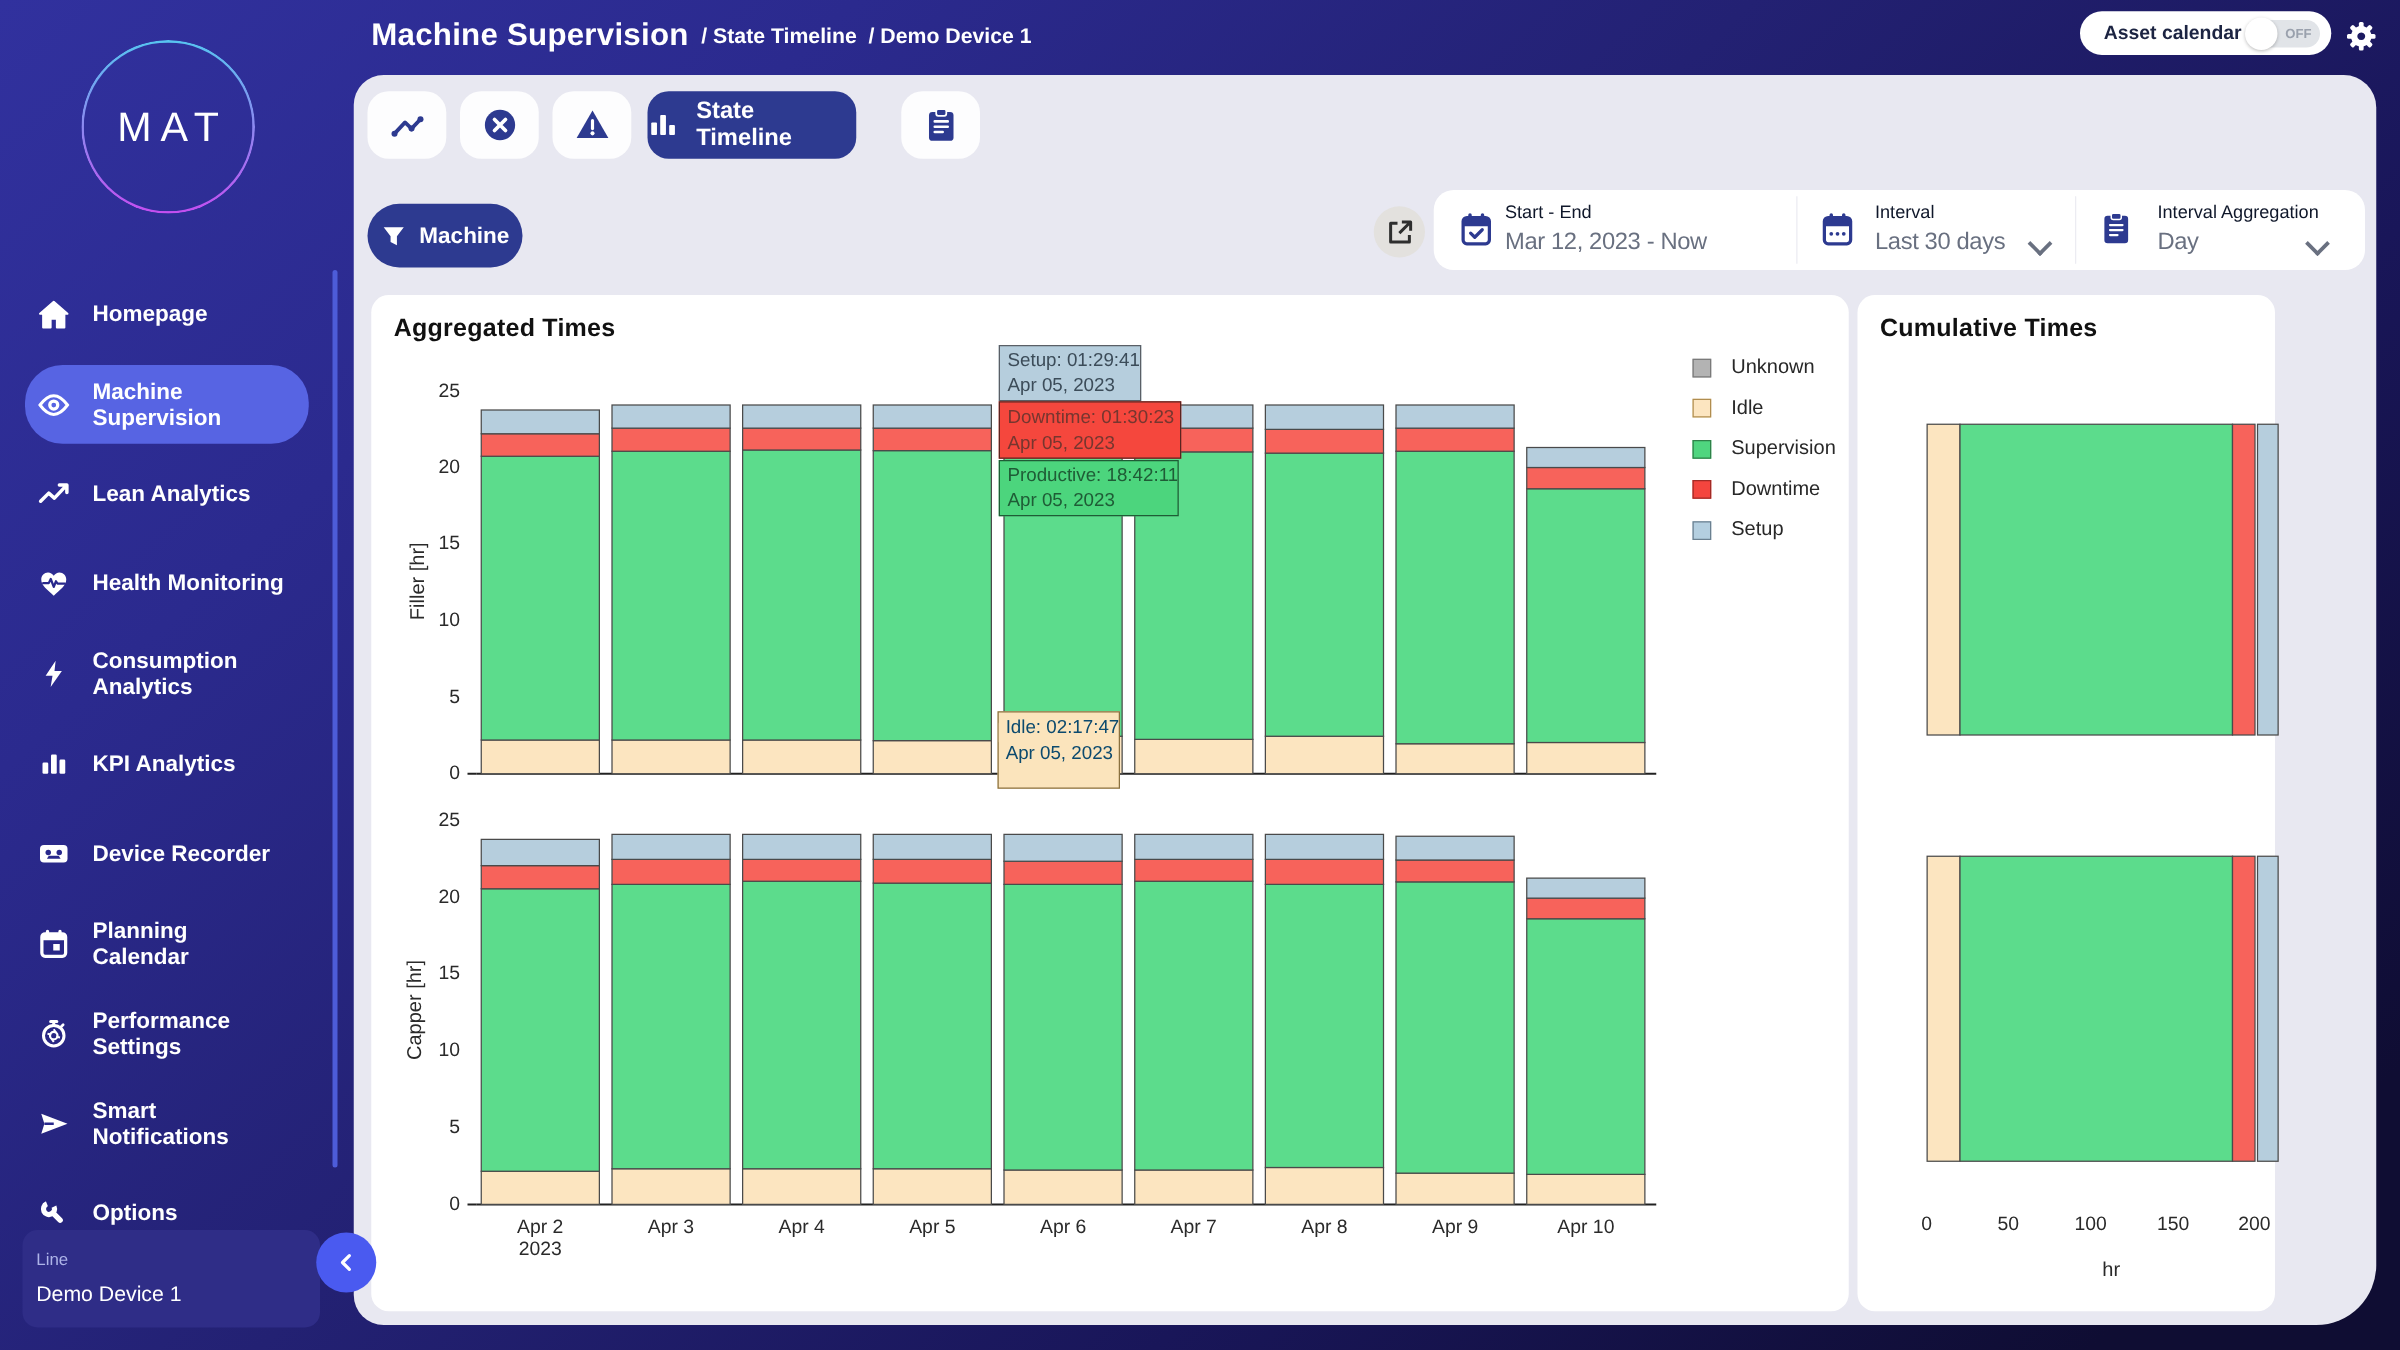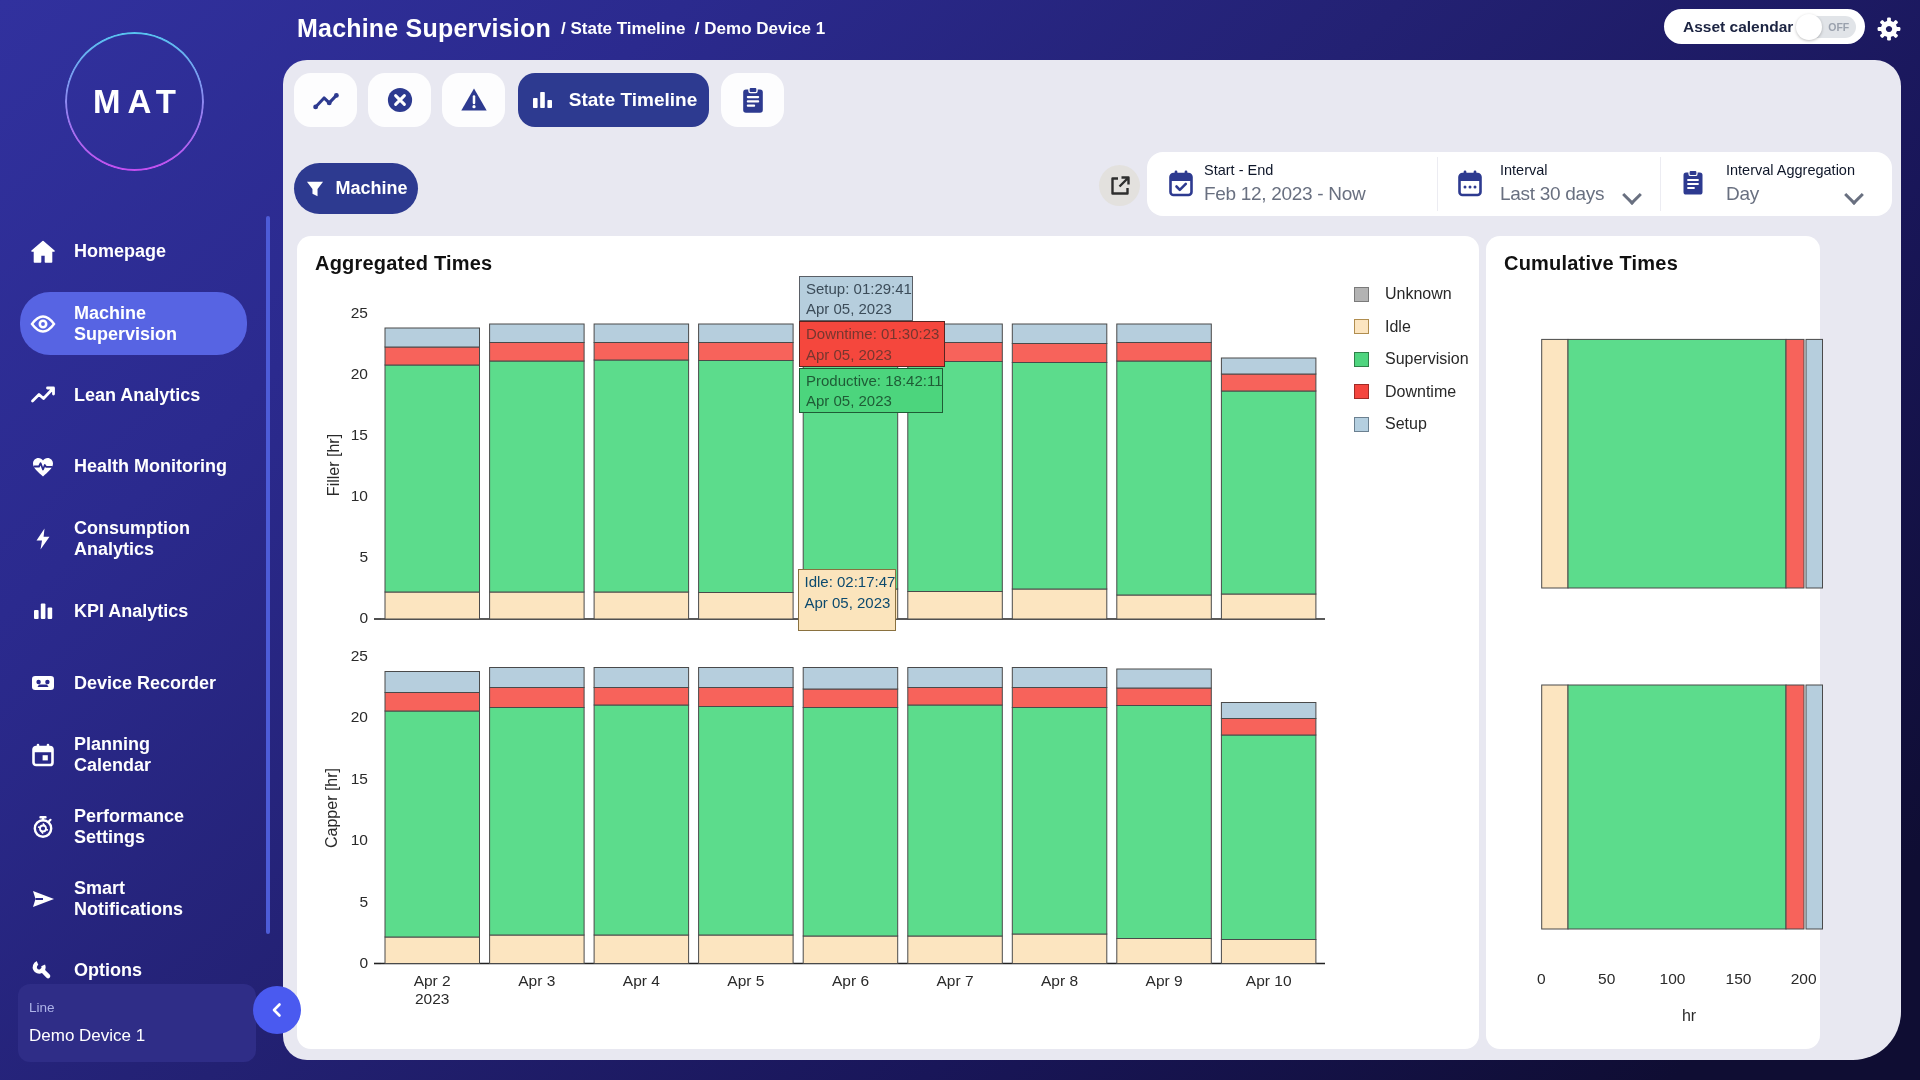--- a/index.html
+++ b/index.html
@@ -12,42 +12,42 @@
   .abs { position:absolute; }
   
   #logo-ring {
     left:65px; top:32px; width:139px; height:139px; border-radius:50%;
     background: linear-gradient(180deg,#57c4f0,#c44ef0) border-box;
     -webkit-mask: linear-gradient(#fff 0 0) padding-box, linear-gradient(#fff 0 0);
     -webkit-mask-composite: xor; mask-composite: exclude;
     border:2px solid transparent;
   }
   #logo-txt { left:65px; top:32px; width:139px; height:139px; display:flex; align-items:center; justify-content:center;
-    color:#fff; font-size:33px; letter-spacing:7px; text-indent:7px; font-weight:700; }
+    color:#fff; font-size:33px; letter-spacing:7px; text-indent:7px; font-weight:400; }
   .nav-item { position:absolute; left:20px; width:240px; display:flex; align-items:center; color:#fff; }
   .nav-ico { width:26px; height:26px; margin-left:10px; flex:0 0 26px; }
   .nav-lab { margin-left:18px; font-weight:700; font-size:18px; line-height:21px; }
   #nav-hl { left:20px; top:292px; width:227px; height:63px; background:#5764e3; border-radius:30px; }
   #scrollbar { left:266px; top:216px; width:4px; height:718px; background:#4d5cd8; border-radius:2px; }
   #devbox { left:18px; top:984px; width:238px; height:78px; background:#2f2d87; border-radius:12px; }
   #devbox .l1 { position:absolute; left:11px; top:16px; font-size:13.5px; color:#aeb4e8; }
   #devbox .l2 { position:absolute; left:11px; top:42px; font-size:17px; color:#fff; }
   #collapse { left:253px; top:986px; z-index:6; width:48px; height:48px; border-radius:50%; background:#4a5af0; display:flex; align-items:center; justify-content:center; }
   
   #h-title { left:297px; top:14px; color:#fff; font-size:25px; font-weight:700; letter-spacing:0.2px; }
   #h-crumb { left:561px; top:19px; color:#fff; font-size:17px; font-weight:700; }
   #asset-pill { left:1664px; top:9px; width:201px; height:35px; background:#fff; border-radius:18px; display:flex; align-items:center; }
   #asset-pill .t { margin-left:19px; font-size:15.5px; font-weight:700; color:#1c2442; }
   #toggle { position:relative; margin-left:5px; width:58px; height:22px; background:#e1e4e8; border-radius:11px; }
   #toggle .knob { position:absolute; left:-2px; top:-2px; width:26px; height:26px; border-radius:50%; background:#fff; box-shadow:0 1px 3px rgba(0,0,0,.25); }
   #toggle .off { position:absolute; right:7px; top:5px; font-size:10.5px; font-weight:700; color:#9aa1ad; }
   
   #panel { left:283px; top:60px; width:1618px; height:1000px; background:#e8e8f1; border-radius:24px 26px 48px 24px; }
   .sqbtn { position:absolute; top:13px; width:63px; height:54px; background:#fdfdfe; border-radius:17px; display:flex; align-items:center; justify-content:center; }
-  #btn-state { position:absolute; left:235px; top:13px; width:191px; height:54px; background:#2d3a90; border-radius:17px; display:flex; align-items:center; justify-content:center; color:#fff; font-weight:700; font-size:19px; }
+  #btn-state { position:absolute; left:235px; top:13px; width:167px; height:54px; background:#2d3a90; border-radius:17px; display:flex; align-items:center; justify-content:center; color:#fff; font-weight:700; font-size:19px; }
   #btn-machine { position:absolute; left:11px; top:103px; width:124px; height:51px; background:#2d3a90; border-radius:26px; display:flex; align-items:center; justify-content:center; color:#fff; font-weight:700; font-size:18px; }
   #export { position:absolute; left:816px; top:105px; width:41px; height:41px; border-radius:50%; background:#e3e1de; display:flex; align-items:center; justify-content:center; }
   #ctrlbar { position:absolute; left:864px; top:92px; width:745px; height:64px; background:#fff; border-radius:16px; }
   .ctrl-div { position:absolute; top:5px; width:1px; height:54px; background:#ececf2; }
   .ctrl-lab { position:absolute; font-size:14.5px; color:#0f172a; }
   .ctrl-val { position:absolute; font-size:19px; color:#697080; letter-spacing:-0.3px; }
   .chev { position:absolute; width:14px; height:14px; border-right:3px solid #697080; border-bottom:3px solid #697080; transform:rotate(45deg); }
   
   #card1 { left:297px; top:236px; width:1182px; height:813px; background:#fff; border-radius:14px; }
   #card2 { left:1486px; top:236px; width:334px; height:813px; background:#fff; border-radius:14px; }
@@ -235,21 +235,21 @@
       </div>
     </div>
     <div id="ctrlbar">
       <div class="abs" style="left:21px;top:18px"><svg width="26" height="28" viewBox="0 0 26 28">
           <rect x="2.5" y="4" width="21" height="21" rx="3" fill="none" stroke="#2d3a90" stroke-width="2.6"></rect>
           <path d="M2.5 8 H23.5" stroke="#2d3a90" stroke-width="6"></path>
           <path d="M8 2 V6 M18 2 V6" stroke="#2d3a90" stroke-width="2.8" stroke-linecap="round"></path>
           <path d="M8.5 16.5 L11.8 19.8 L17.8 13.8" fill="none" stroke="#2d3a90" stroke-width="2.6" stroke-linecap="round" stroke-linejoin="round"></path>
         </svg></div>
 <div class="ctrl-lab" style="left:57px;top:10px">Start - End</div>
-<div class="ctrl-val" style="left:57px;top:31px">Feb 12, 2023 - Now</div>
+<div class="ctrl-val" style="left:57px;top:31px">Mar 12, 2023 - Now</div>
 <div class="ctrl-div" style="left:290px"></div>
 <div class="abs" style="left:310px;top:18px"><svg width="26" height="28" viewBox="0 0 26 28">
           <rect x="2.5" y="4" width="21" height="21" rx="3" fill="none" stroke="#2d3a90" stroke-width="2.6"></rect>
           <path d="M2.5 8 H23.5" stroke="#2d3a90" stroke-width="6"></path>
           <path d="M8 2 V6 M18 2 V6" stroke="#2d3a90" stroke-width="2.8" stroke-linecap="round"></path>
           <circle cx="8" cy="17" r="1.5" fill="#2d3a90"></circle>
           <circle cx="13" cy="17" r="1.5" fill="#2d3a90"></circle>
           <circle cx="18" cy="17" r="1.5" fill="#2d3a90"></circle>
         </svg></div>
 <div class="ctrl-lab" style="left:353px;top:10px">Interval</div>

